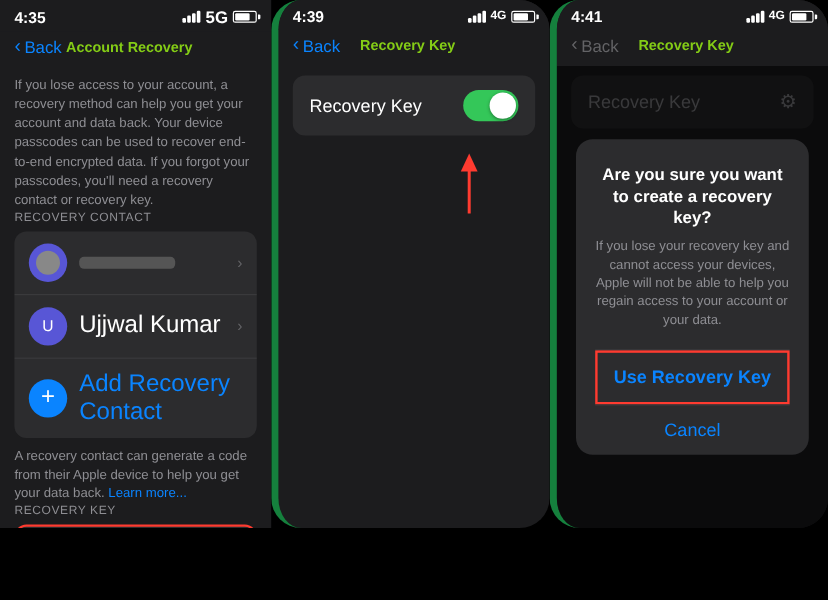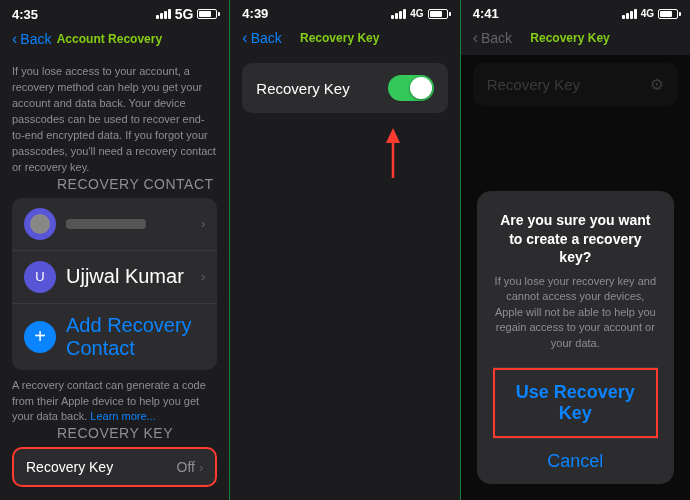--- a/index.html
+++ b/index.html
@@ -9,29 +9,30 @@
       display: flex;
       flex-direction: row;
       background: #000;
       font-family: -apple-system, BlinkMacSystemFont, 'SF Pro Text', sans-serif;
       overflow: hidden;
     }
 
     
     .panel {
       flex: 1;
-      height: 500px;
+      height: 440px;
       display: flex;
       flex-direction: column;
       background: #1c1c1e;
       position: relative;
       overflow: hidden;
     }
     .panel + .panel {
-      border-left: 1px solid #15803d;
+      border-left: 6px solid #15803d;
+      border-radius: 25px;
     }
 
     
     .status-bar {
       display: flex;
       justify-content: space-between;
       align-items: center;
       padding: 6px 12px 4px;
       background: #1c1c1e;
     }
@@ -117,27 +118,26 @@
       flex: 1;
       padding: 8px 12px;
       overflow: hidden;
     }
     .p1-desc {
       font-size: 11px;
       color: #8e8e93;
       line-height: 1.45;
     }
     .section-label {
-      font-size: 14px;
+      font-size: 10px;
       font-weight: 500;
       color: #8e8e93;
       letter-spacing: 0.5px;
       text-transform: uppercase;
       margin-bottom: 6px;
-      margin-left: 45px;
     }
     .list-section {
       background: #2c2c2e;
       border-radius: 10px;
       margin-bottom: 8px;
       overflow: hidden;
     }
     .list-item {
       display: flex;
       align-items: center;
@@ -304,21 +304,21 @@
       color: #8e8e93;
       font-size: 16px;
     }
 
     
     .modal-overlay {
       position: absolute;
       inset: 0;
       background: rgba(0,0,0,0.6);
       display: flex;
-      align-items: flex-end;
+      align-items: center;
       justify-content: center;
       padding: 16px;
     }
     .modal-box {
       background: #2c2c2e;
       border-radius: 14px;
       padding: 20px 16px 0;
       width: 100%;
       overflow: hidden;
     }
@@ -338,21 +338,21 @@
       margin-bottom: 16px;
     }
     .modal-btn-area {
       border-top: 0.5px solid #3a3a3c;
     }
     .modal-btn {
       display: block;
       width: 100%;
       padding: 12px;
       text-align: center;
-      font-size: 18px;
+      font-size: 15px;
       cursor: pointer;
       border: none;
       background: transparent;
     }
     .modal-btn.primary {
       color: #0a84ff;
       font-weight: 600;
       border: 2px solid #ff3b30;
       border-radius: 0;
     }

